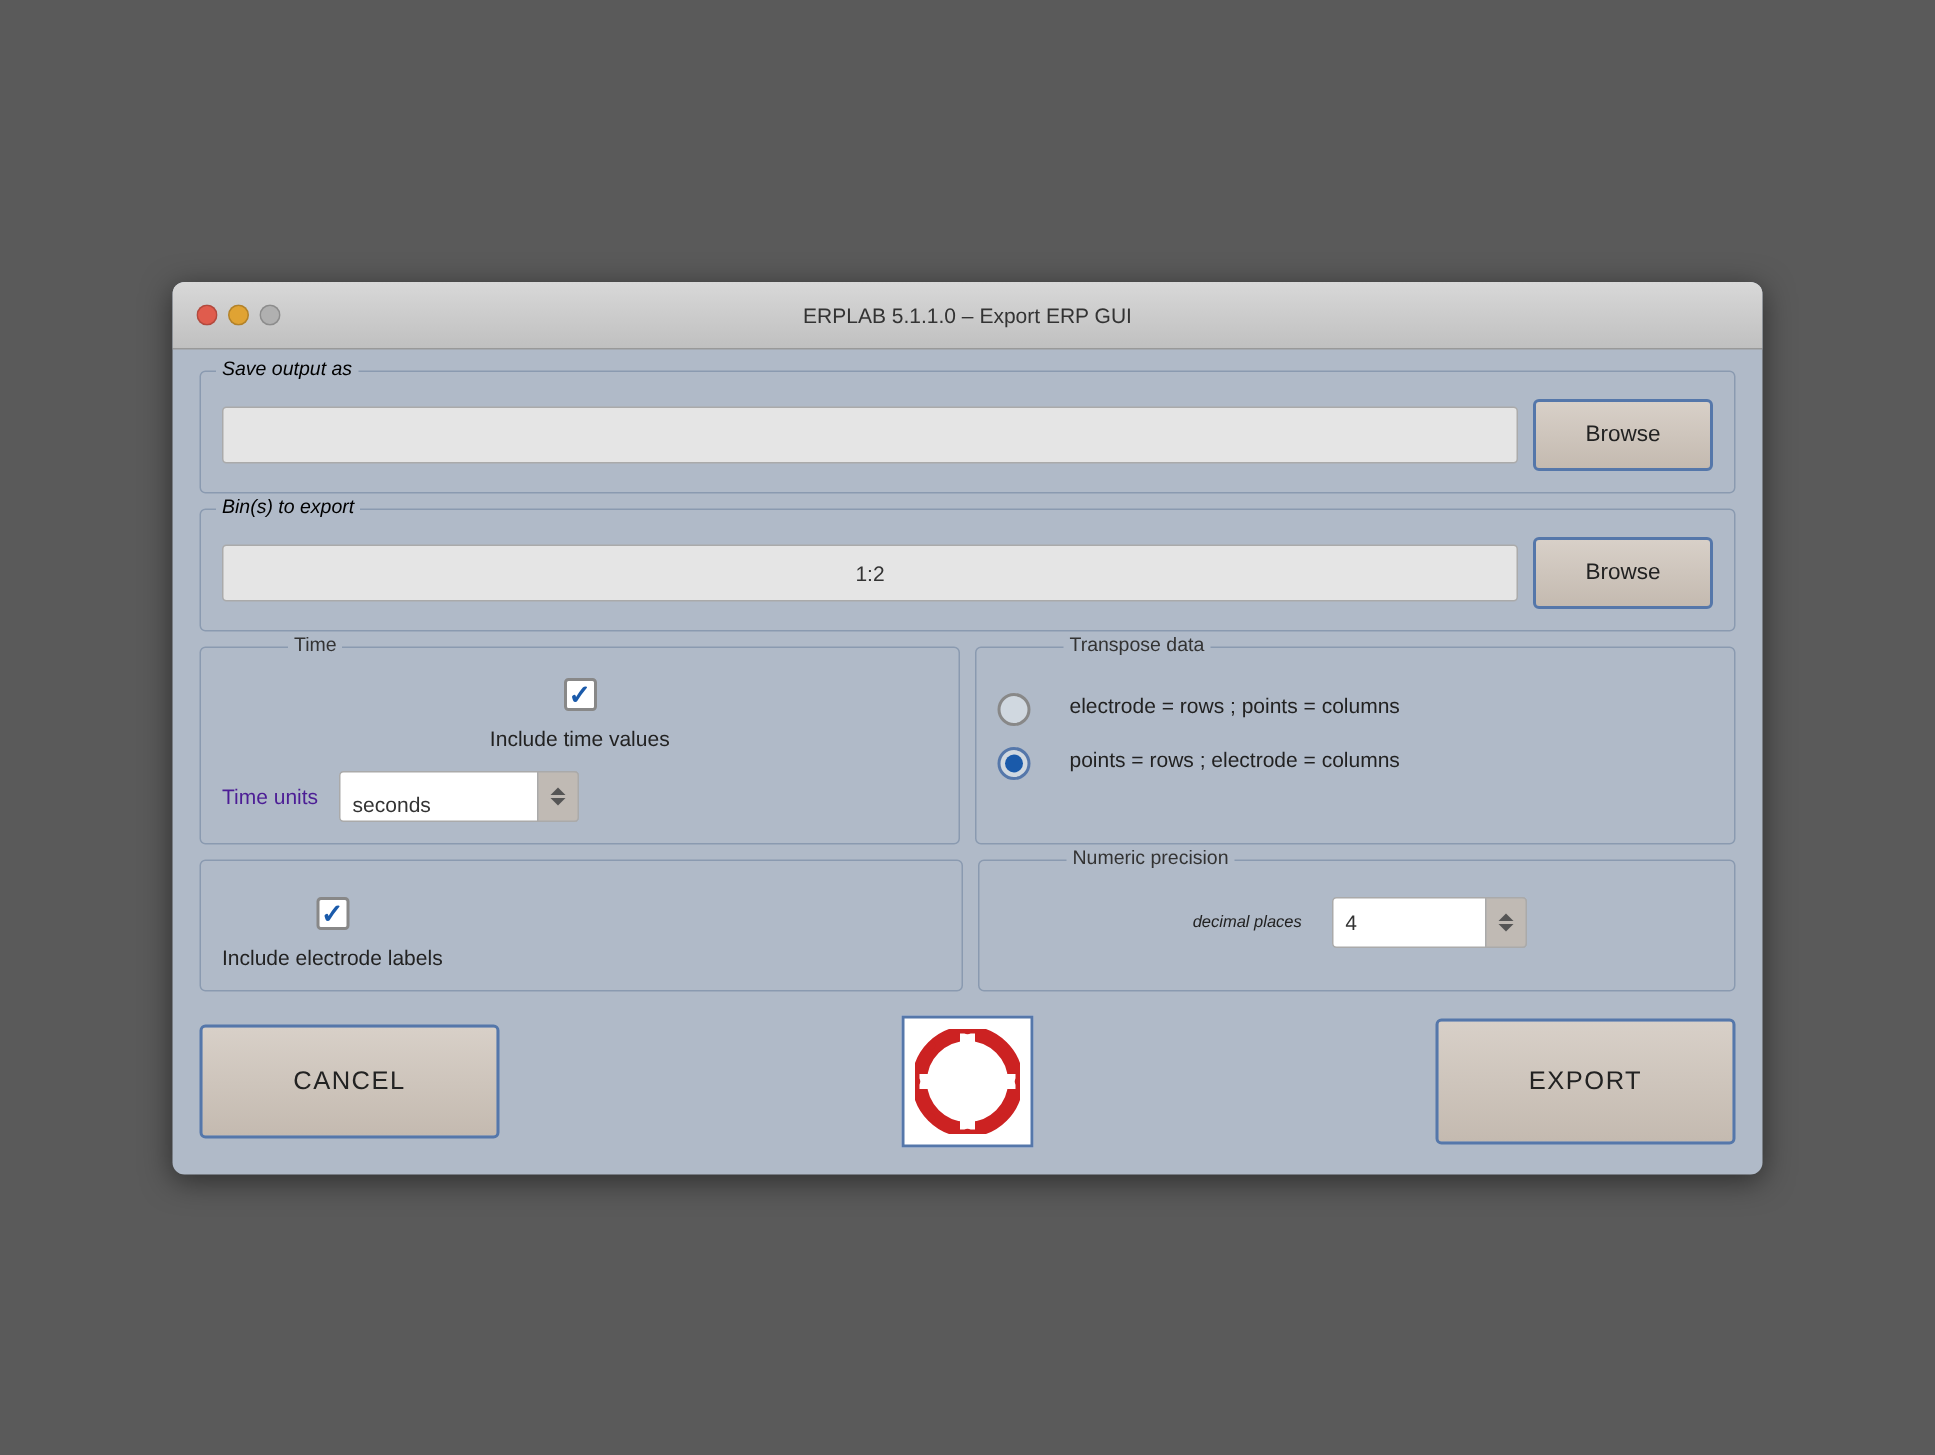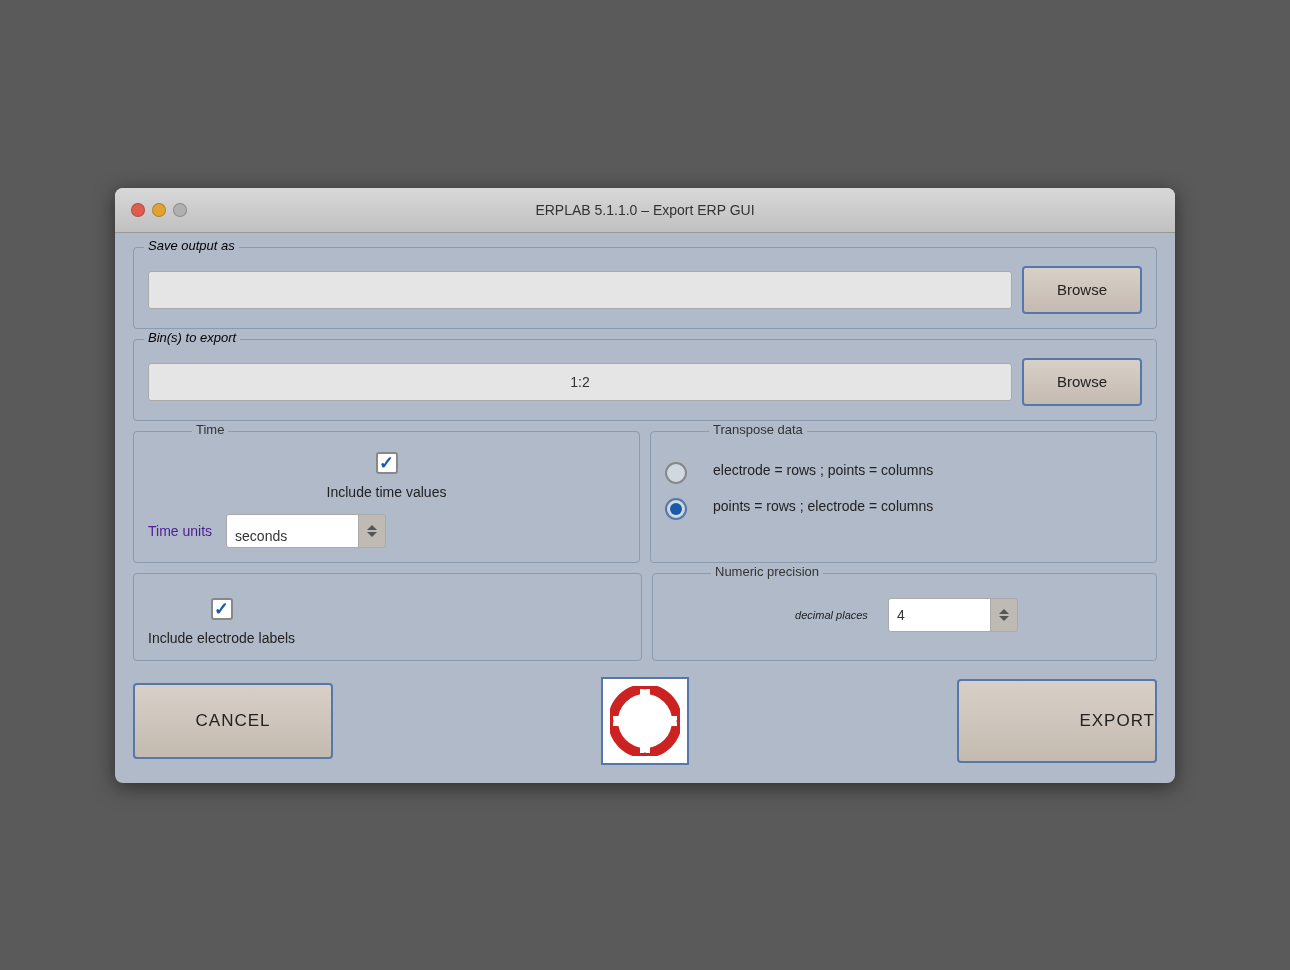--- a/index.html
+++ b/index.html
@@ -379,21 +379,20 @@
     .export-btn {
       width: 200px;
       height: 84px;
       background: linear-gradient(to bottom, #d8d0c8, #c4bab0);
       border: 2px solid #5577aa;
       border-radius: 4px;
       font-size: 17px;
       color: #222;
       cursor: pointer;
       letter-spacing: 1px;
-      text-align: right;
     }
 
     .logo-container {
       width: 88px;
       height: 88px;
       background: white;
       border: 2px solid #5577aa;
       display: flex;
       align-items: center;
       justify-content: center;

